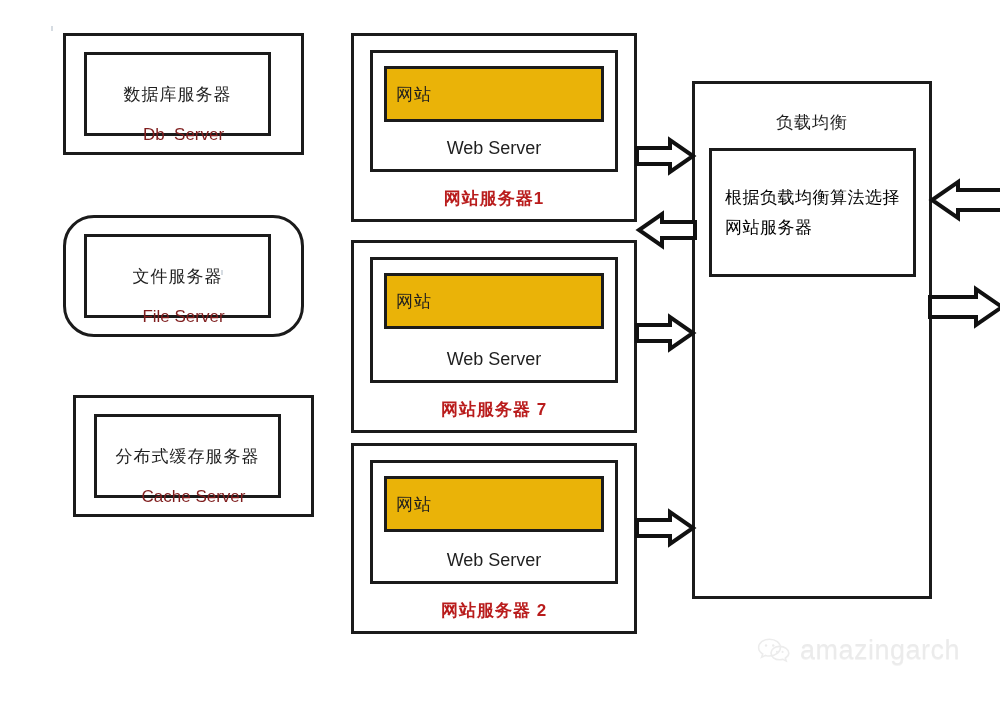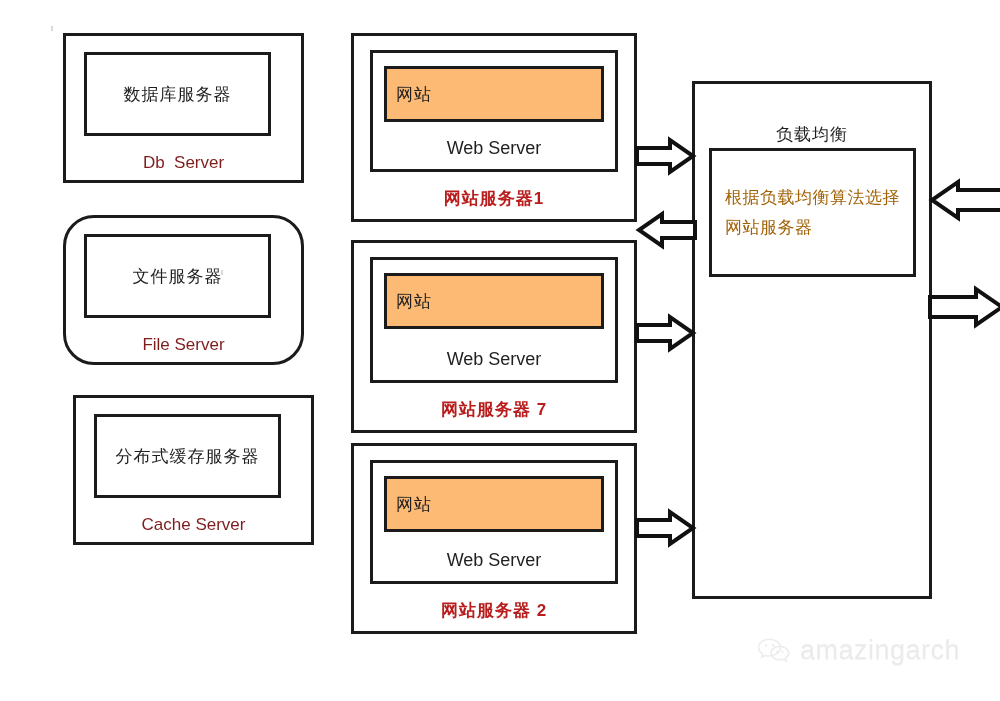--- a/index.html
+++ b/index.html
@@ -29,21 +29,21 @@
   }
 
   
   .infra-outer {
     position: absolute;
     box-sizing: border-box;
     border: 3px solid #1b1b1b;
     background: #ffffff;
     left: 63px;
     width: 241px;
-    height: 150px;
+    height: 122px;
   }
   .infra-inner {
     position: absolute;
     box-sizing: border-box;
     border: 3px solid #1b1b1b;
     background: #ffffff;
     left: 18px;
     right: 30px;
     top: 16px;
     height: 84px;
@@ -84,21 +84,21 @@
     background: #ffffff;
     left: 16px;
     right: 16px;
     top: 14px;
     bottom: 47px;
   }
   .ws-site {
     position: absolute;
     box-sizing: border-box;
     border: 3px solid #1b1b1b;
-    background: #fdba74;
+    background: #eab308;
     left: 11px;
     right: 11px;
     top: 13px;
     height: 56px;
     display: flex;
     align-items: center;
   }
   .ws-site-label {
     font-size: 17px;
     letter-spacing: 1px;
@@ -133,21 +133,21 @@
   #load-balancer {
     left: 692px;
     top: 81px;
     width: 240px;
     height: 518px;
   }
   #lb-title {
     position: absolute;
     left: 0;
     right: 0;
-    top: 39px;
+    top: 27px;
     text-align: center;
     font-size: 17px;
     letter-spacing: 1px;
     color: #1f1f1f;
     white-space: nowrap;
   }
   #lb-algo-box {
     position: absolute;
     box-sizing: border-box;
     border: 3px solid #1b1b1b;
@@ -159,21 +159,21 @@
     display: flex;
     align-items: center;
     justify-content: flex-start;
   }
   #lb-algo-text {
     font-size: 17px;
     letter-spacing: 0.5px;
     line-height: 30px;
     padding-left: 13px;
     padding-right: 9px;
-    color: #a16207;
+    color: #000000;
     text-align: left;
   }
 
   
   .arrow {
     position: absolute;
     overflow: visible;
   }
   .arrow svg {
     display: block;

